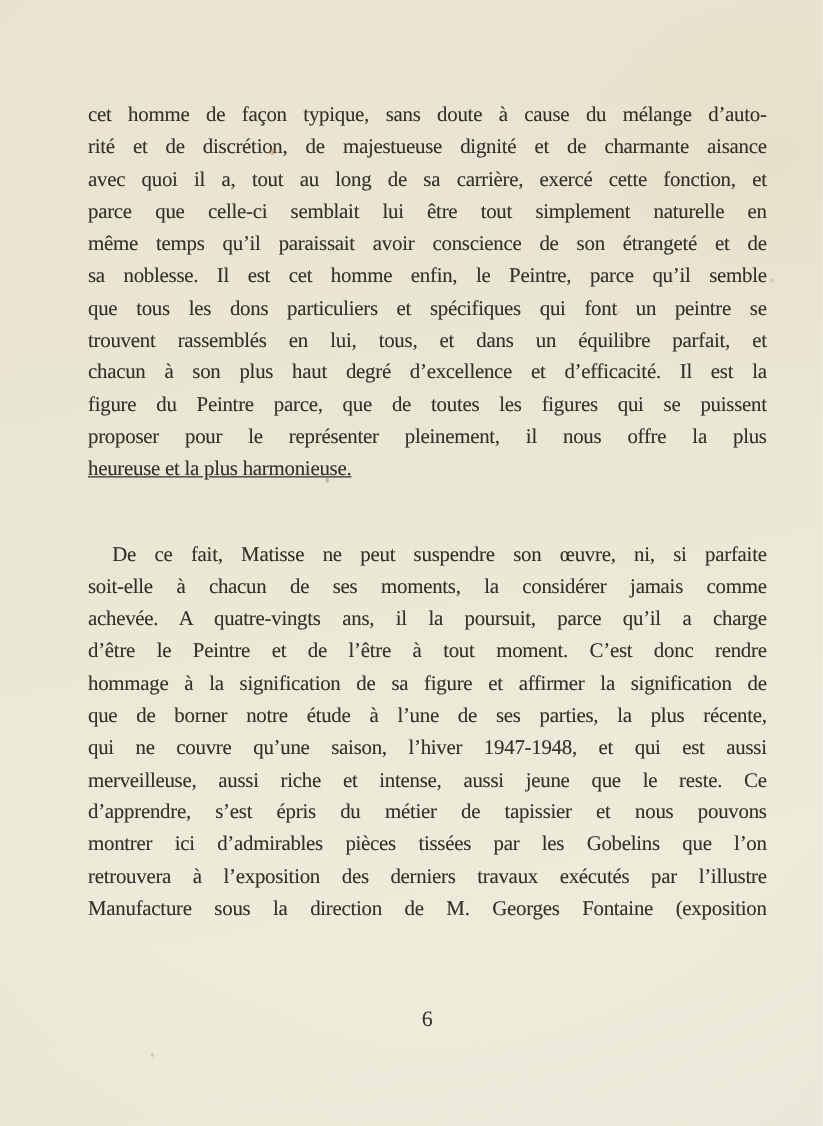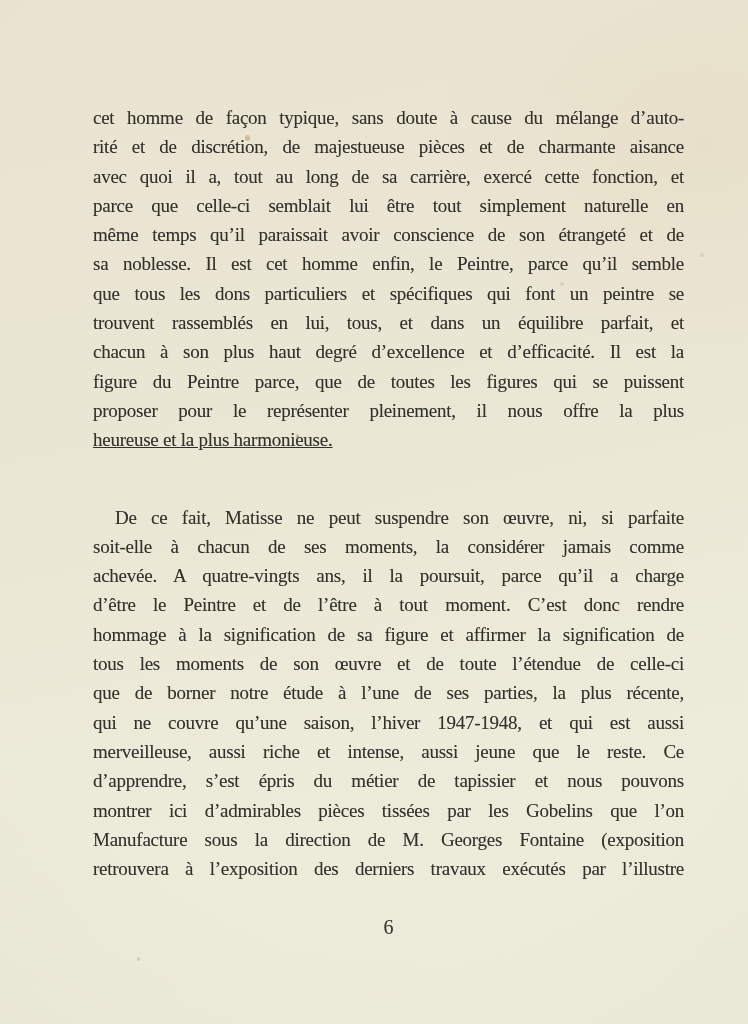--- a/index.html
+++ b/index.html
@@ -20,21 +20,21 @@
   }
 
   .text-block {
     position: absolute;
     left: 77px;
     top: 87px;
     width: 623px;
   }
 
   .paragraph {
-    margin: 16px;
+    margin: 3px;
   }
   .paragraph + .paragraph {
     margin-top: 48px;
   }
 
   .line {
     font-size: 19px;
     line-height: 29.3px;
     letter-spacing: -0.25px;
     white-space: nowrap;
@@ -72,46 +72,45 @@
   .speck-3 { left: 560px; top: 282px; width: 4px; height: 4px; background: rgba(210, 205, 180, 0.8); }
   .speck-4 { left: 137px; top: 957px; width: 3px; height: 4px; background: rgba(120, 115, 95, 0.25); }
   .speck-5 { left: 700px; top: 253px; width: 4px; height: 4px; background: rgba(170, 150, 115, 0.25); }
 </style>
 </head>
 <body>
 
 <div class="text-block">
     <div class="paragraph">
       <div class="line">cet homme de façon typique, sans doute à cause du mélange d’auto-</div>
-      <div class="line">rité et de discrétion, de majestueuse pièces et de charmante aisance</div>
+      <div class="line">rité et de discrétion, de majestueuse dignité et de charmante aisance</div>
       <div class="line">avec quoi il a, tout au long de sa carrière, exercé cette fonction, et</div>
       <div class="line">parce que celle-ci semblait lui être tout simplement naturelle en</div>
       <div class="line">même temps qu’il paraissait avoir conscience de son étrangeté et de</div>
       <div class="line">sa noblesse. Il est cet homme enfin, le Peintre, parce qu’il semble</div>
       <div class="line">que tous les dons particuliers et spécifiques qui font un peintre se</div>
       <div class="line">trouvent rassemblés en lui, tous, et dans un équilibre parfait, et</div>
       <div class="line">chacun à son plus haut degré d’excellence et d’efficacité. Il est la</div>
       <div class="line">figure du Peintre parce, que de toutes les figures qui se puissent</div>
       <div class="line">proposer pour le représenter pleinement, il nous offre la plus</div>
       <div class="line no-justify">heureuse et la plus harmonieuse.</div>
     </div>
     <div class="paragraph">
       <div class="line indent">De ce fait, Matisse ne peut suspendre son œuvre, ni, si parfaite</div>
       <div class="line">soit-elle à chacun de ses moments, la considérer jamais comme</div>
       <div class="line">achevée. A quatre-vingts ans, il la poursuit, parce qu’il a charge</div>
       <div class="line">d’être le Peintre et de l’être à tout moment. C’est donc rendre</div>
       <div class="line">hommage à la signification de sa figure et affirmer la signification de</div>
-      <div class="line">tous les moments de son œuvre et de toute l’étendue de celle-ci</div>
       <div class="line">que de borner notre étude à l’une de ses parties, la plus récente,</div>
       <div class="line">qui ne couvre qu’une saison, l’hiver 1947-1948, et qui est aussi</div>
       <div class="line">merveilleuse, aussi riche et intense, aussi jeune que le reste. Ce</div>
       <div class="line">d’apprendre, s’est épris du métier de tapissier et nous pouvons</div>
       <div class="line">montrer ici d’admirables pièces tissées par les Gobelins que l’on</div>
+      <div class="line">retrouvera à l’exposition des derniers travaux exécutés par l’illustre</div>
       <div class="line">Manufacture sous la direction de M. Georges Fontaine (exposition</div>
-      <div class="line">retrouvera à l’exposition des derniers travaux exécutés par l’illustre</div>
     </div>
   </div>
 
 <div class="folio">6</div>
 
 <div class="speck speck-1"></div>
 <div class="speck speck-2"></div>
 <div class="speck speck-3"></div>
 <div class="speck speck-4"></div>
 <div class="speck speck-5"></div>

